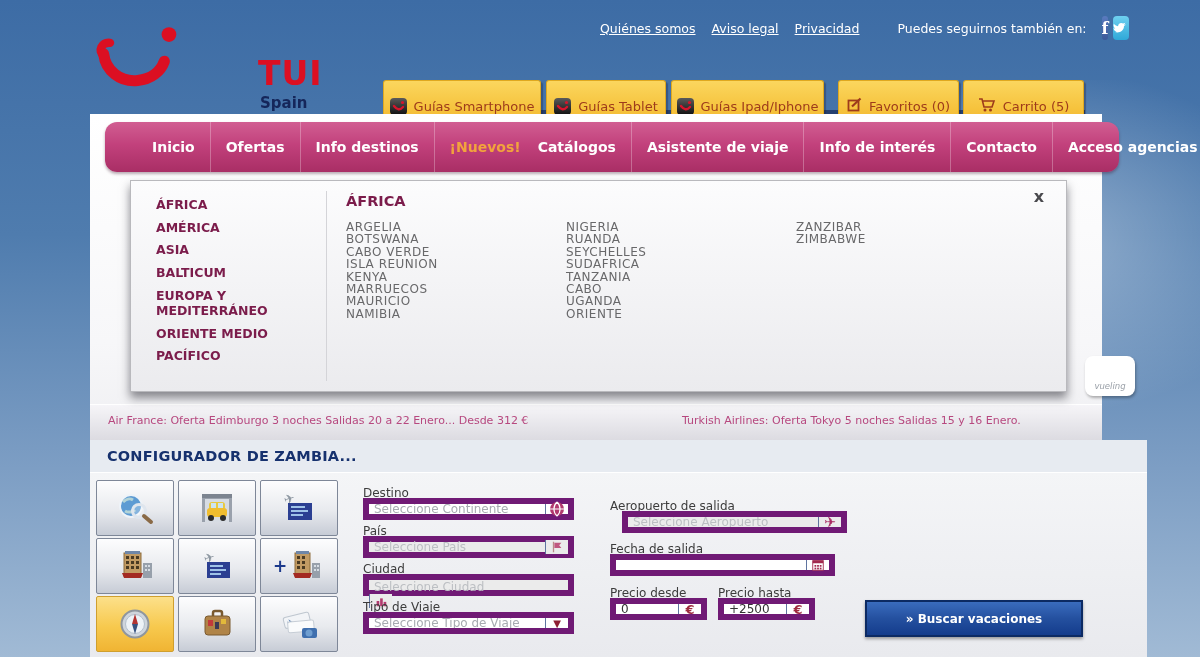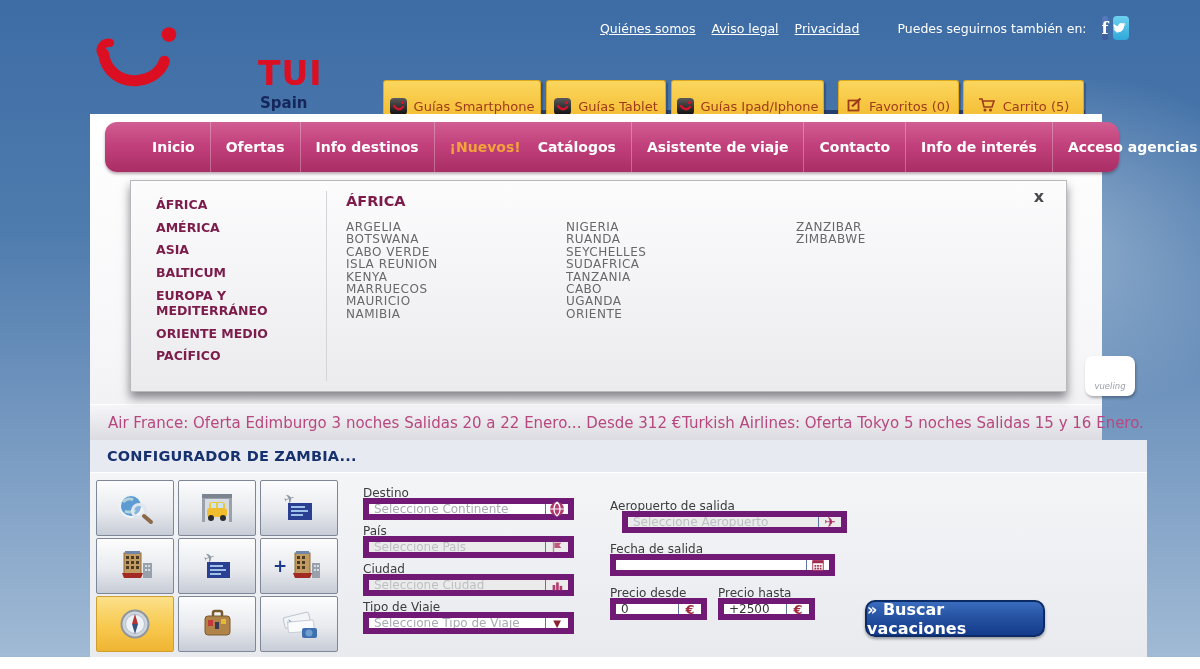--- a/index.html
+++ b/index.html
@@ -61,21 +61,21 @@
 
   
   .vueling{position:absolute;left:1085px;top:356px;width:50px;height:40px;background:#fff;
     border-radius:8px;box-shadow:1px 2px 3px rgba(0,0,0,.3);z-index:5;
     display:flex;align-items:flex-end;justify-content:center;padding-bottom:5px;box-sizing:border-box;
     font-size:8.5px;color:#9aa0a8;font-style:italic;}
 
   
   .ticker{position:absolute;left:90px;top:404px;width:1012px;height:36px;z-index:2;
     background:linear-gradient(#f6f5f8,#dcdbe1);border-top:1px solid #fff;box-sizing:border-box;}
-  .tick{position:absolute;top:9px;font-size:15px;color:#b7487f;white-space:nowrap;cursor:pointer;}
+  .tick{position:absolute;top:9px;font-size:11px;color:#b7487f;white-space:nowrap;cursor:pointer;}
   .tick.l{left:18px;} .tick.r{left:592px;}
 
   
   .config{position:absolute;left:90px;top:440px;width:1057px;height:217px;background:#e7ebf1;z-index:2;}
   .cfg-title{position:absolute;left:17px;top:8px;font-size:14.5px;font-weight:bold;color:#16316e;letter-spacing:0.2px;}
   .cfg-panel{position:absolute;left:0;top:32px;width:1057px;height:185px;
     background:linear-gradient(#f4f5f7,#e9eaee);border-top:1px solid #fff;box-sizing:border-box;}
 
   .cell{position:absolute;width:78px;height:56px;box-sizing:border-box;cursor:pointer;
     border:1px solid #7e8798;border-radius:2px;
@@ -90,22 +90,22 @@
   .fld input::placeholder{color:#a7abb1;}
   .fld.disabled{background:#ebebeb;}
   .fld.disabled input::placeholder{color:#bcbfc3;}
   .fbox{width:22px;border-left:1px solid #5f74a0;display:flex;align-items:center;justify-content:center;
     background:#fff;flex:0 0 auto;cursor:pointer;}
   .fld.disabled .fbox{background:#ebebeb;}
   .euro{font-size:13px;font-weight:bold;color:#9e2b3f;}
   .arrow{font-size:10px;color:#8e1f33;}
   .plane-g{font-size:14px;color:#a92b62;}
 
-  .search-btn{position:absolute;left:775px;top:160px;width:180px;height:37px;box-sizing:border-box;cursor:pointer;
-    border-radius:10px;border:2px solid #0c2a63;color:#fff;font-weight:bold;font-size:16px;
+  .search-btn{position:absolute;left:775px;top:160px;width:218px;height:37px;box-sizing:border-box;cursor:pointer;
+    border-radius:0;border:2px solid #0c2a63;color:#fff;font-weight:bold;font-size:12px;
     background:linear-gradient(180deg,#3a6cbe 0%,#24509f 50%,#143c8c 100%);
     display:flex;align-items:center;justify-content:center;box-shadow:0 2px 3px rgba(0,0,0,.35);}
 
   .bottom-strip{position:absolute;left:0;top:657px;width:1200px;height:12px;background:#fff;z-index:3;}
 </style>
 </head>
 <body>
 
 <div class="canvas">
   <div class="clouds"></div>
@@ -184,22 +184,22 @@
   <div class="main-bg"></div>
 
   <div class="nav">
     <div class="nav-item">Inicio</div>
     <div class="nav-item">Ofertas</div>
     <div class="nav-item">Info destinos</div>
     <div class="nav-item">
       <span class="nav-new">¡Nuevos!</span><span>Catálogos</span>
     </div>
     <div class="nav-item">Asistente de viaje</div>
+    <div class="nav-item">Info de interés</div>
     <div class="nav-item">Contacto</div>
-    <div class="nav-item">Info de interés</div>
     <div class="nav-item">Acceso agencias</div>
   </div>
 
   <div class="mega">
     <div class="mm-continents">
       <div class="mm-cont">ÁFRICA</div>
       <div class="mm-cont">AMÉRICA</div>
       <div class="mm-cont">ASIA</div>
       <div class="mm-cont">BALTICUM</div>
       <div class="mm-cont">EUROPA Y MEDITERRÁNEO</div>
@@ -369,32 +369,32 @@
       <input readonly="" placeholder="Seleccione Continente" style="">
       <span class="fbox">
         <svg width="16" height="16" viewBox="0 0 16 16">
             <circle cx="8" cy="8" r="7" fill="#b23a6e"></circle>
             <path d="M1 8 h14 M8 1 a9.5 9.5 0 0 1 0 14 M8 1 a9.5 9.5 0 0 0 0 14" stroke="#fff" stroke-width="1.1" fill="none"></path>
           </svg>
       </span>
     </div>
 
     <div class="flabel" style="left:273px;top:84px;">País</div>
-    <div class="fld disabled" style="left:273px;top:96px;width:211px;">
+    <div class="fld disabled" style="left:273px;top:96px;width:211px;align-items:center;">
       <input readonly="" placeholder="Seleccione País" style="">
       <span class="fbox">
         <svg width="14" height="14" viewBox="0 0 16 16">
             <line x1="4" y1="2" x2="4" y2="14" stroke="#b88" stroke-width="1.5"></line>
             <path d="M5 3 h8 l-2.5 3 2.5 3 h-8 z" fill="#c0577f"></path>
           </svg>
       </span>
     </div>
 
     <div class="flabel" style="left:273px;top:122px;">Ciudad</div>
-    <div class="fld disabled" style="left:273px;top:134px;width:211px;">
+    <div class="fld disabled" style="left:273px;top:134px;width:211px;flex-direction:column;">
       <input readonly="" placeholder="Seleccione Ciudad" style="">
       <span class="fbox">
         <svg width="14" height="14" viewBox="0 0 16 16">
             <rect x="3" y="8" width="3" height="6" fill="#b23a6e"></rect>
             <rect x="7" y="5" width="3" height="9" fill="#b23a6e"></rect>
             <rect x="11" y="9" width="3" height="5" fill="#b23a6e"></rect>
           </svg>
       </span>
     </div>
 

